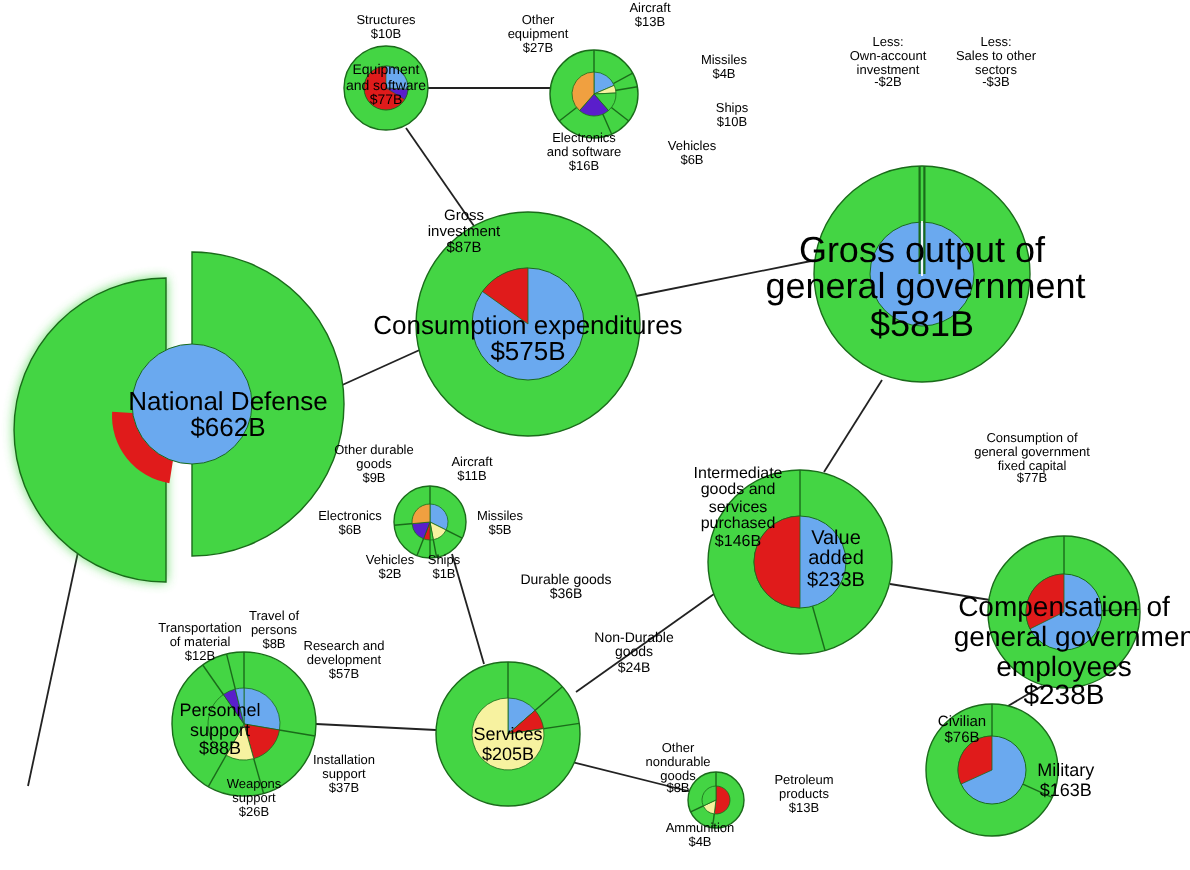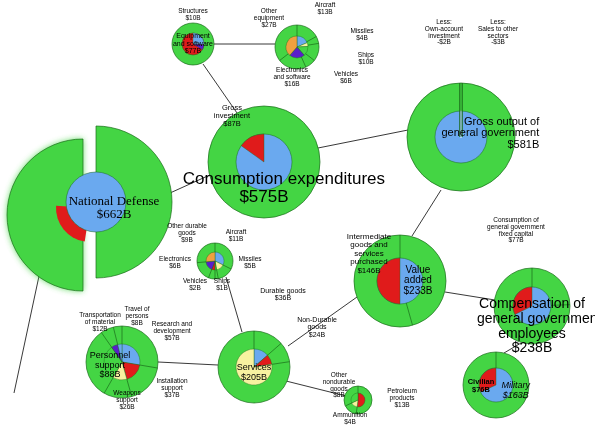--- a/index.html
+++ b/index.html
@@ -139,38 +139,38 @@
           <path d="M 122 362 L 122 344 A 18 18 0 0 1 139.74731790874753 365.0054462307366 Z" fill="#6aa9ef" stroke="#1a6b1a" stroke-width="0.4"></path>
           <path d="M 122 362 L 139.74731790874753 365.0054462307366 A 18 18 0 0 1 126.879322698762 379.3260558120233 Z" fill="#e01b1b" stroke="#1a6b1a" stroke-width="0.4"></path>
           <path d="M 122 362 L 126.879322698762 379.3260558120233 A 18 18 0 0 1 113.07935960810356 377.6340070039151 Z" fill="#f7f2a0" stroke="#1a6b1a" stroke-width="0.4"></path>
           <path d="M 122 362 L 113.07935960810356 377.6340070039151 A 18 18 0 0 1 111.68812028685784 347.24652119730104 Z" fill="#44d544" stroke="#1a6b1a" stroke-width="0.4"></path>
           <path d="M 122 362 L 111.68812028685784 347.24652119730104 A 18 18 0 0 1 117.65132510765666 344.5332021629406 Z" fill="#5a1ecb" stroke="#1a6b1a" stroke-width="0.4"></path>
           <path d="M 122 362 L 117.65132510765666 344.5332021629406 A 18 18 0 0 1 122 344 Z" fill="#6aa9ef" stroke="#1a6b1a" stroke-width="0.4"></path>
         </g>
       </g>
   </svg>
   <div id="labels-layer">
-      <div class="lbl" style="font-size: 13px; width: 220.4px; left: 3.8px; top: 193.7px; font-family: Liberation Serif, serif;">National Defense
+      <div class="lbl" style="font-size: 13px; width: 220.4px; left: 3.8px; top: 193.7px;">National Defense
 $662B</div>
-      <div class="lbl" style="font-size: 17px; width: 162.4px; left: 182.8px; top: 155.7px; margin-top: 14px;">Consumption expenditures
+      <div class="lbl" style="font-size: 13px; width: 162.4px; left: 182.8px; top: 155.7px;">Consumption expenditures
 $575B</div>
       <div class="lbl" style="font-size: 7px; width: 60.9px; left: 162.55px; top: 32.45px;">Equipment
 and software
 $77B</div>
-      <div class="lbl" style="font-size: 11px; width: 156.6px; left: 382.7px; top: 115.55px; text-align: right;">Gross output of
+      <div class="lbl" style="font-size: 18px; width: 156.6px; left: 382.7px; top: 115.55px;">Gross output of
 general government
 $581B</div>
       <div class="lbl" style="font-size: 10px; width: 133.4px; left: 351.3px; top: 264.5px;">Value
 added
 $233B</div>
       <div class="lbl" style="font-size: 14px; width: 110.2px; left: 476.9px; top: 296.2px;">Compensation of
 general government
 employees
 $238B</div>
-      <div class="lbl" style="font-size: 9px; width: 95.7px; left: 468px; top: 381.1px; font-style: italic;">Military
+      <div class="lbl" style="font-size: 9px; width: 95.7px; left: 485px; top: 381.1px;">Military
 $163B</div>
       <div class="lbl" style="font-size: 9px; width: 104.4px; left: 201.8px; top: 363.1px;">Services
 $205B</div>
       <div class="lbl" style="font-size: 9px; width: 104.4px; left: 57.8px; top: 351.15px;">Personnel
 support
 $88B</div>
       <div class="lbl" style="left: 161px; top: 8px; width: 64px; font-size: 6.5px;">Structures
 $10B</div>
       <div class="lbl" style="left: 243px; top: 8px; width: 52px; font-size: 6.5px;">Other
 equipment
@@ -199,21 +199,21 @@
 -$3B</div>
       <div class="lbl" style="left: 335px; top: 233px; width: 68px; font-size: 8px;">Intermediate
 goods and
 services
 purchased
 $146B</div>
       <div class="lbl" style="left: 474px; top: 217px; width: 84px; font-size: 6.5px;">Consumption of
 general government
 fixed capital
 $77B</div>
-      <div class="lbl" style="left: 459px; top: 378px; width: 44px; font-size: 7.5px; font-weight: bold;">Civilian
+      <div class="lbl" style="left: 459px; top: 357px; width: 44px; font-size: 7.5px;">Civilian
 $76B</div>
       <div class="lbl" style="left: 156px; top: 223px; width: 62px; font-size: 6.5px;">Other durable
 goods
 $9B</div>
       <div class="lbl" style="left: 214px; top: 229px; width: 44px; font-size: 6.5px;">Aircraft
 $11B</div>
       <div class="lbl" style="left: 228px; top: 256px; width: 44px; font-size: 6.5px;">Missiles
 $5B</div>
       <div class="lbl" style="left: 149px; top: 256px; width: 52px; font-size: 6.5px;">Electronics
 $6B</div>

